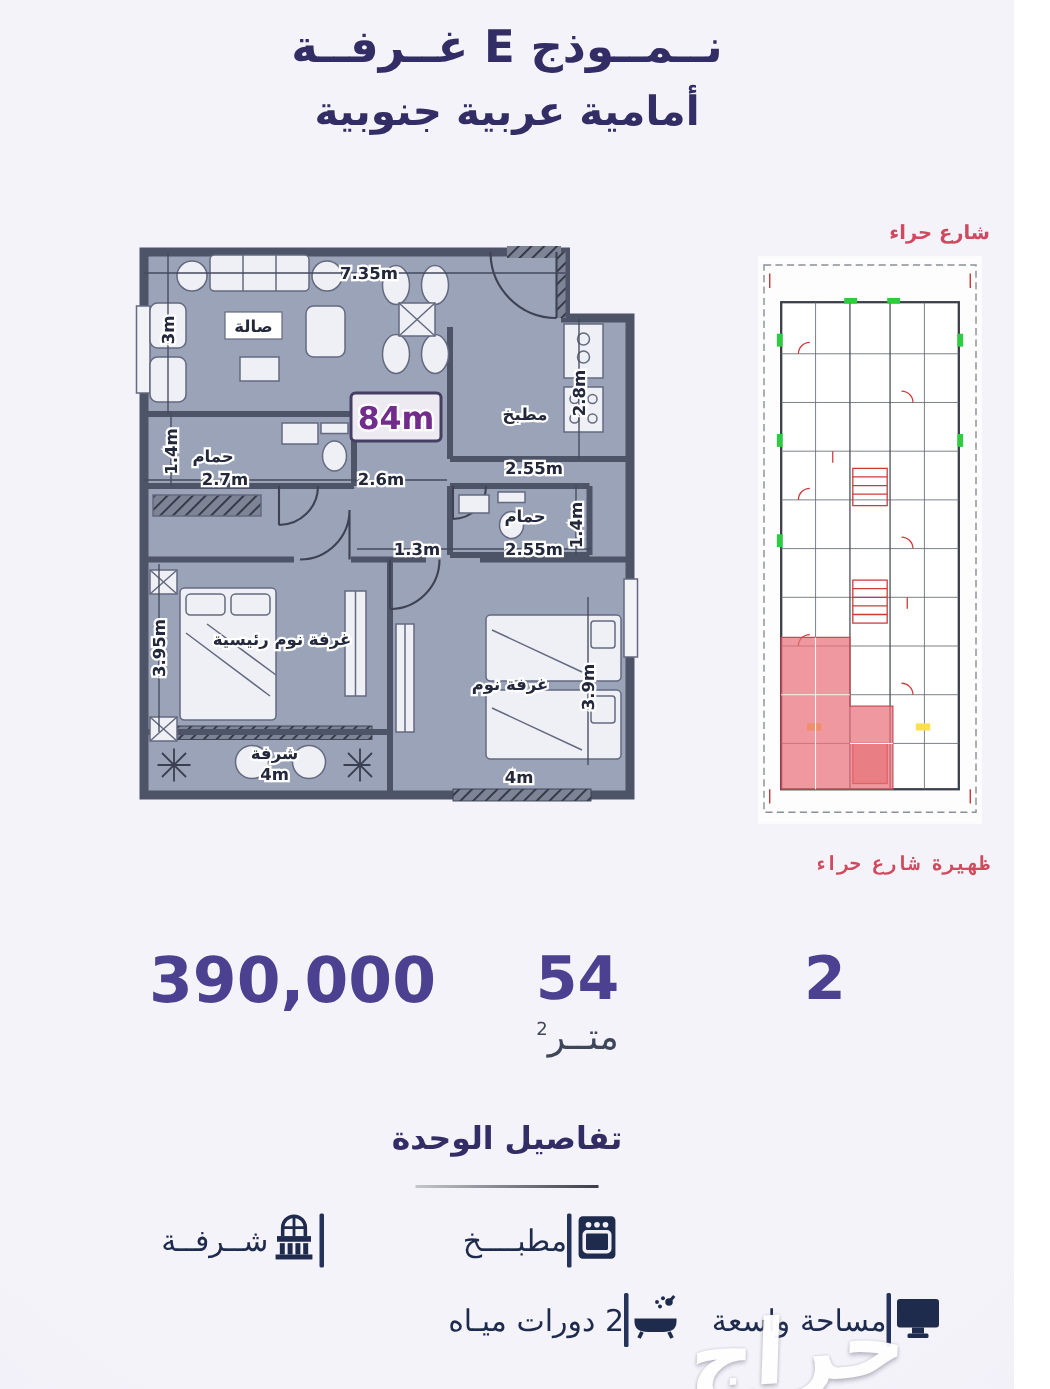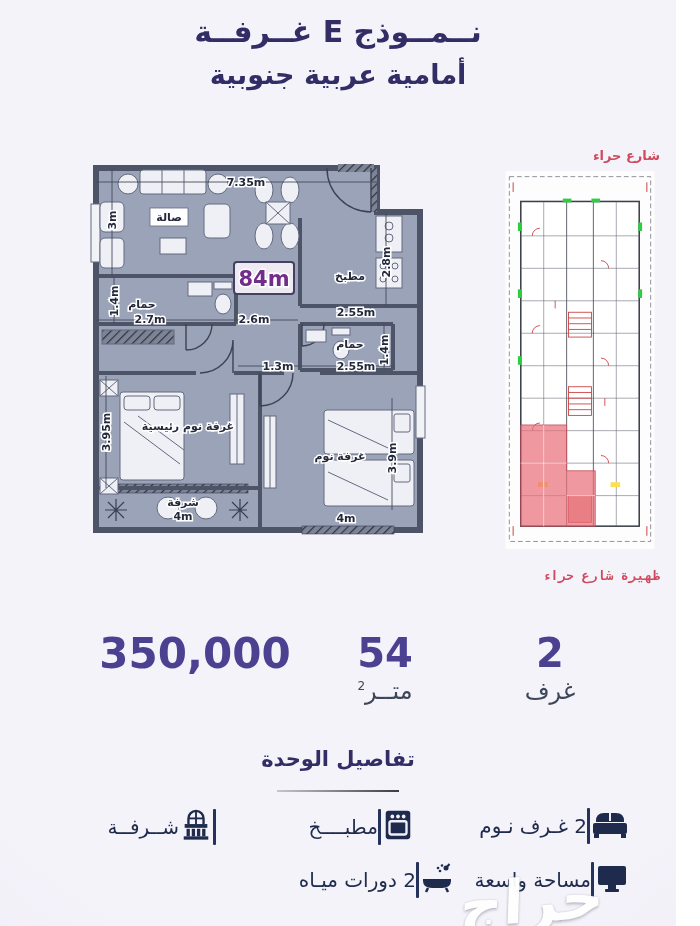--- a/index.html
+++ b/index.html
@@ -287,49 +287,35 @@
         <line x1="18" y1="308" x2="66" y2="308"></line>
           <line x1="42" y1="268" x2="42" y2="374"></line>
           <line x1="66" y1="342" x2="96" y2="342"></line>
       </g>
     </svg>
     <div class="street bottom">ظهيرة شارع حراء</div>
   </div>
 
   <div class="stats">
     <div class="stat price">
-      <div class="v">350,000</div>
+      <div class="v">390,000</div>
     </div>
     <div class="stat area">
       <div class="v">54</div>
       <div class="l"><span>متــر</span><sup>2</sup></div>
     </div>
     <div class="stat rooms">
       <div class="v">2</div>
-      <div class="l">غرف</div>
     </div>
   </div>
 
   <div class="details-head">تفاصيل الوحدة</div>
   <div class="details-underline"></div>
 
   <div class="details">
-    <div class="ditem bedrooms">
-      <span>
-        <svg width="40" height="32" viewBox="0 0 40 32" fill="#1e2b4d">
-          <path d="M6,13 q0,-8 8,-8 h12 q8,0 8,8 v1 h-28 z"></path>
-          <rect x="3" y="15" width="34" height="11" rx="2"></rect>
-          <rect x="4" y="26" width="5" height="4"></rect>
-            <rect x="31" y="26" width="5" height="4"></rect>
-          <line x1="20" y1="5" x2="20" y2="13" stroke="#f2f0f7" stroke-width="2"></line>
-        </svg>
-      </span>
-      <span class="bar"></span>
-      <span class="lbl">2 غـرف نـوم</span>
-    </div>
 
     <div class="ditem kitchen">
       <span>
         <svg width="34" height="34" viewBox="0 0 36 36" fill="#1e2b4d">
           <rect x="5" y="3" width="26" height="30" rx="3"></rect>
           <circle cx="12" cy="9" r="2" fill="#f2f0f7"></circle>
             <circle cx="18" cy="9" r="2" fill="#f2f0f7"></circle>
             <circle cx="24" cy="9" r="2" fill="#f2f0f7"></circle>
           <rect x="9" y="14" width="18" height="14" rx="2" fill="none" stroke="#f2f0f7" stroke-width="2.5"></rect>
         </svg>

